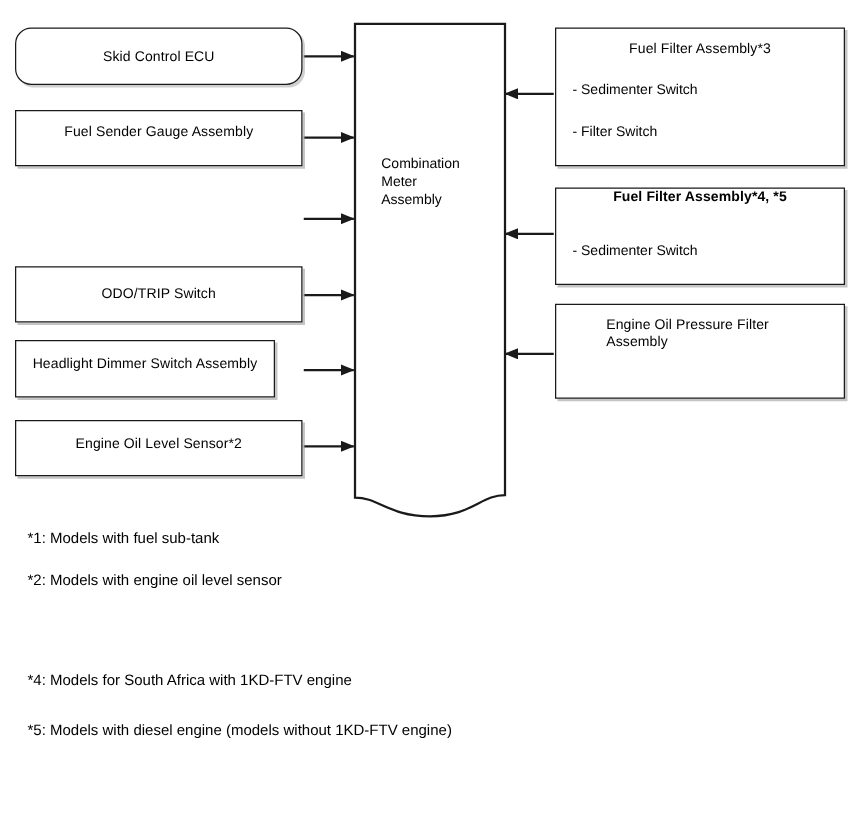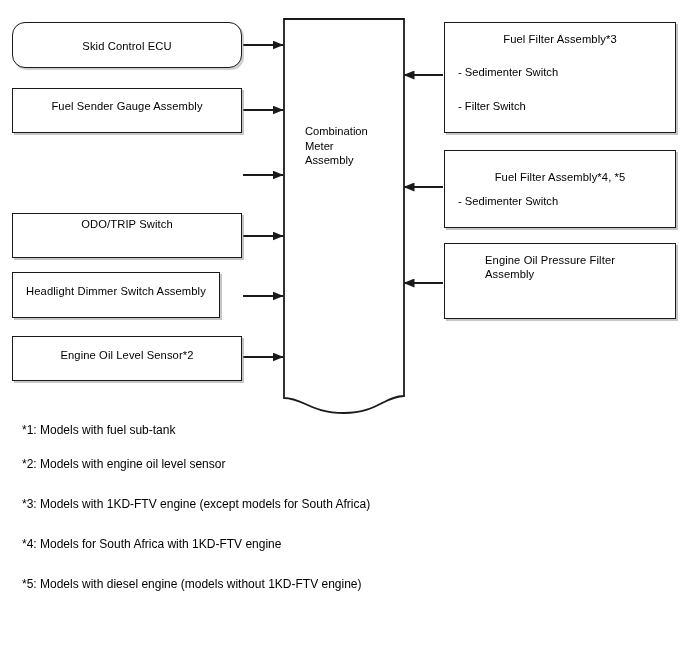--- a/index.html
+++ b/index.html
@@ -125,46 +125,45 @@
   <div class="node rounded" style="left:12px; top:22px; width:230px; height:46px;">
     <div class="node-title" style="top:16px;">Skid Control ECU</div>
   </div>
 
   <div class="node" style="left:12px; top:88px; width:230px; height:45px;">
     <div class="node-title" style="top:10px;">Fuel Sender Gauge Assembly</div>
   </div>
 
 
   <div class="node" style="left:12px; top:213px; width:230px; height:45px;">
-    <div class="node-title" style="top:3px;">ODO/TRIP Switch</div>
+    <div class="node-title" style="top:14px;">ODO/TRIP Switch</div>
   </div>
 
   <div class="node" style="left:12px; top:272px; width:208px; height:46px;">
     <div class="node-title" style="top:11px;">Headlight Dimmer Switch Assembly</div>
   </div>
 
   <div class="node" style="left:12px; top:336px; width:230px; height:45px;">
     <div class="node-title" style="top:11px;">Engine Oil Level Sensor*2</div>
   </div>
 
   <div class="node" style="left:444px; top:22px; width:232px; height:111px;">
     <div class="node-title" style="top:9px;">Fuel Filter Assembly*3</div>
     <div class="sub-item" style="left:13px; top:42px;">- Sedimenter Switch</div>
     <div class="sub-item" style="left:13px; top:76px;">- Filter Switch</div>
   </div>
 
   <div class="node" style="left:444px; top:150px; width:232px; height:78px;">
-    <div class="node-title" style="top:19px;">Fuel Filter Assembly*4, *5</div>
+    <div class="node-title" style="top:0;font-weight:bold;">Fuel Filter Assembly*4, *5</div>
     <div class="sub-item" style="left:13px; top:43px;">- Sedimenter Switch</div>
   </div>
 
   <div class="node" style="left:444px; top:243px; width:232px; height:76px;">
     <div class="node-title left-align" style="left:40px; top:9px;">Engine Oil Pressure Filter
 Assembly</div>
   </div>
 
   <div class="footnote" style="left:22px; top:423px;">*1: Models with fuel sub-tank</div>
   <div class="footnote" style="left:22px; top:457px;">*2: Models with engine oil level sensor</div>
-  <div class="footnote" style="left:22px; top:497px;">*3: Models with 1KD-FTV engine (except models for South Africa)</div>
   <div class="footnote" style="left:22px; top:537px;">*4: Models for South Africa with 1KD-FTV engine</div>
   <div class="footnote" style="left:22px; top:577px;">*5: Models with diesel engine (models without 1KD-FTV engine)</div>
 
 </div>
 
 </body></html>

